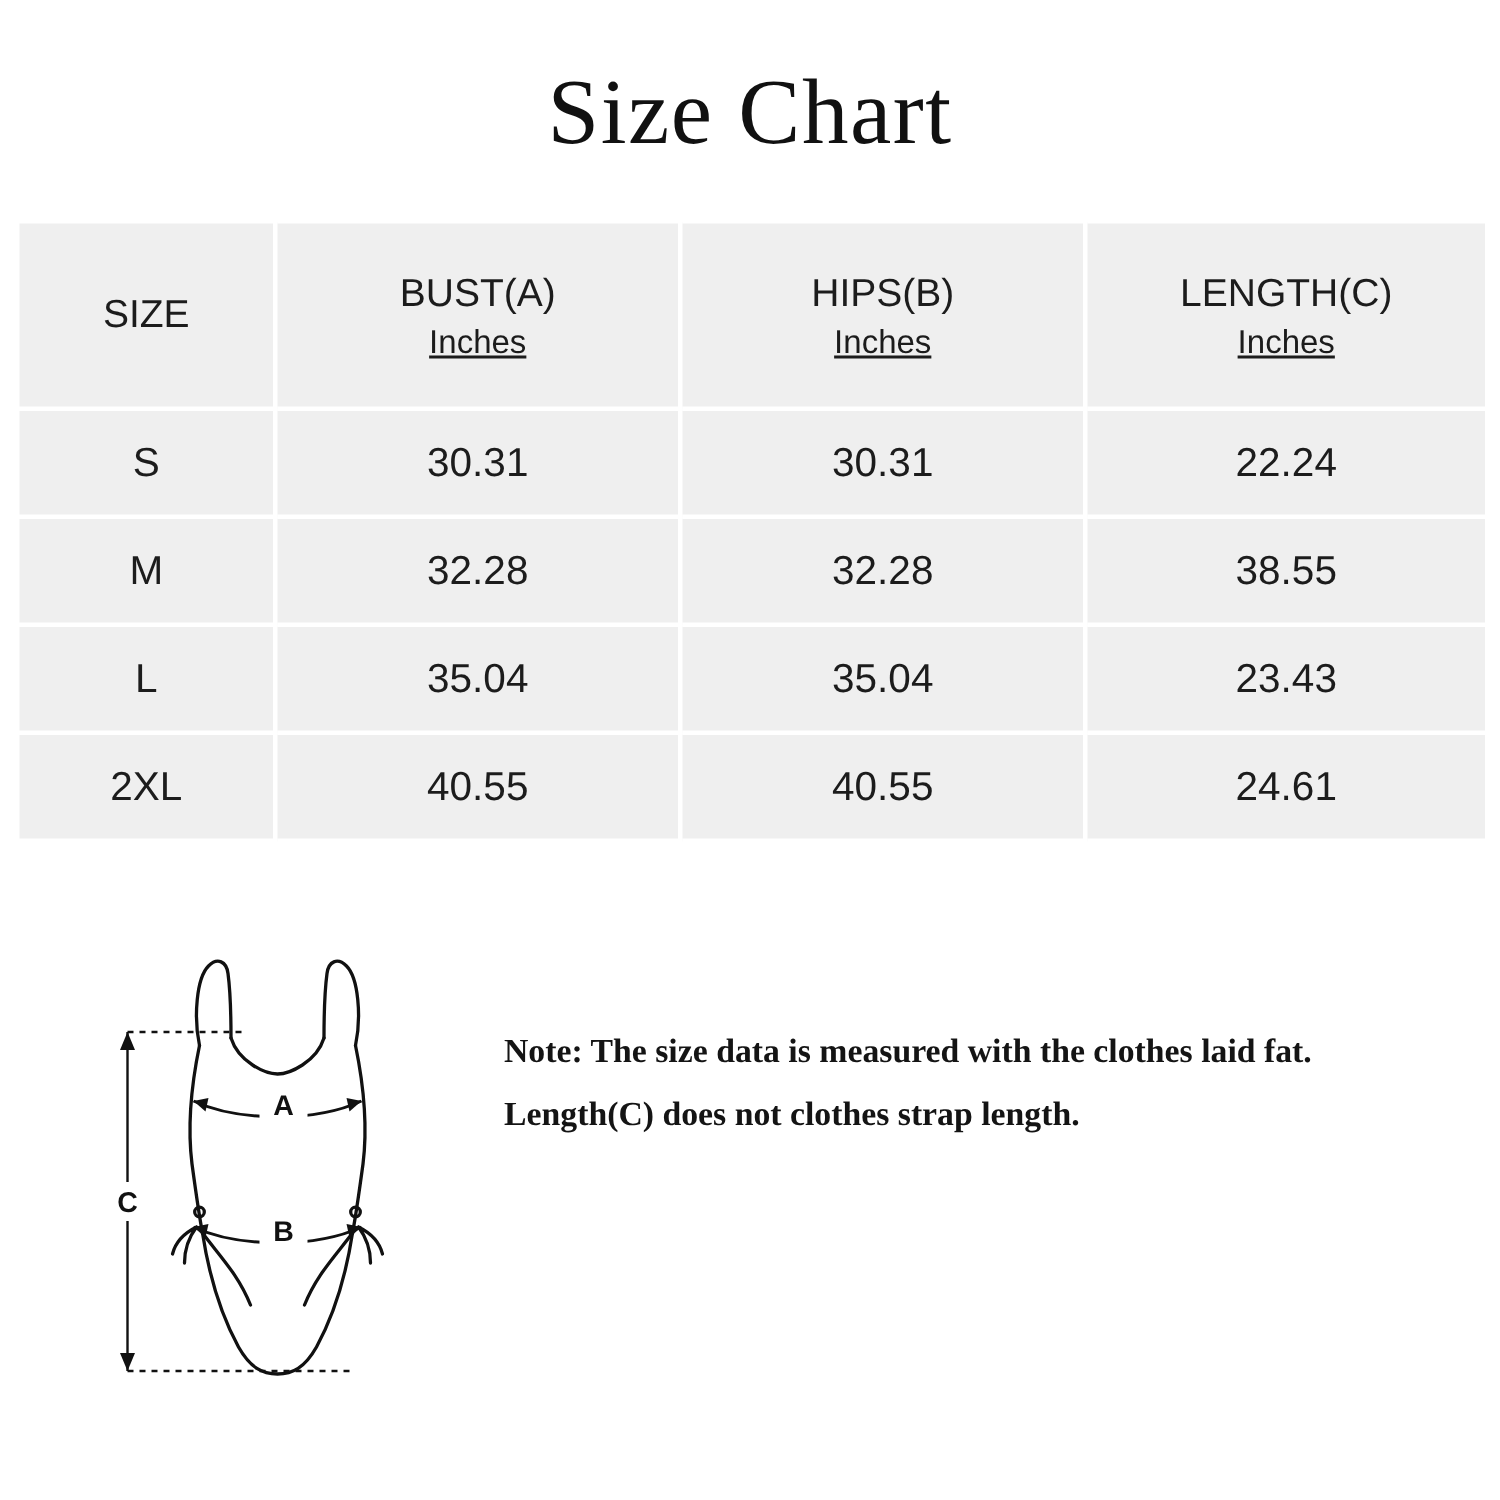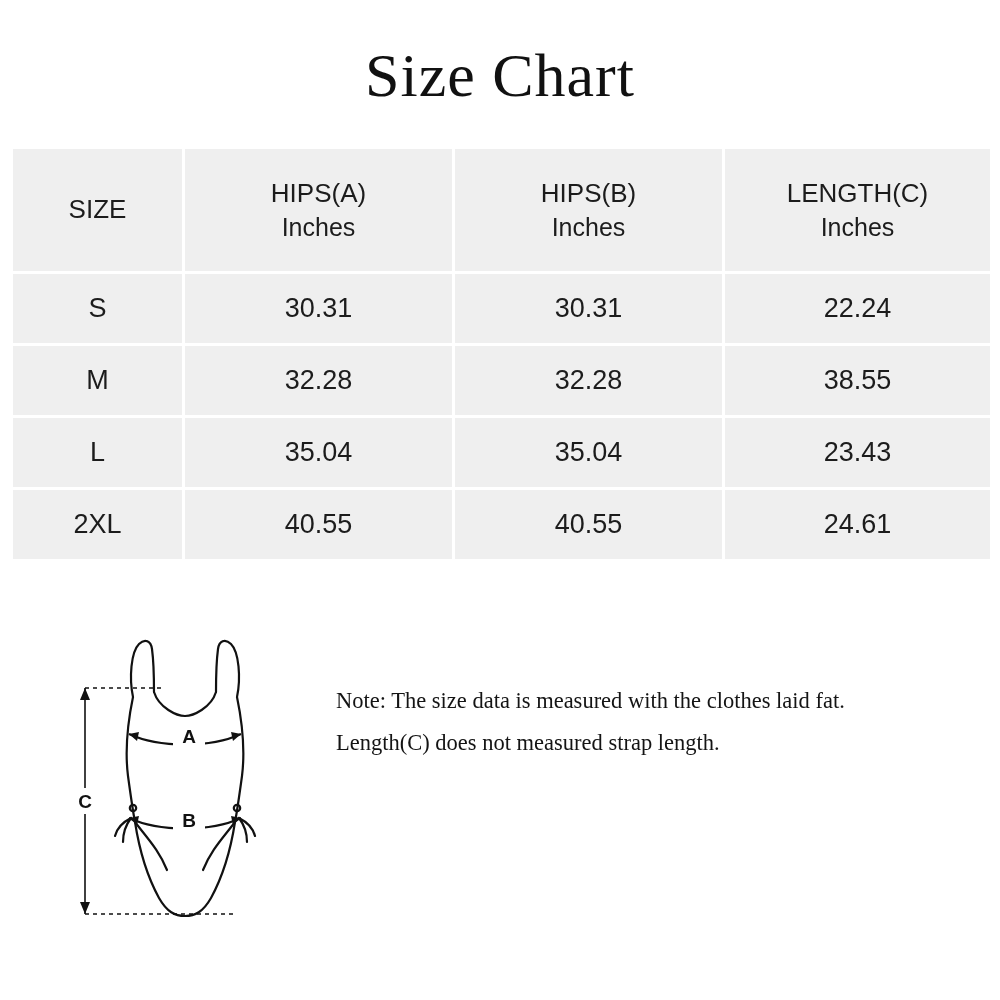--- a/index.html
+++ b/index.html
@@ -52,21 +52,22 @@
     font-weight: 400;
     color: #1c1c1c;
   }
   table.size-table thead th {
     height: 120px;
     font-size: 26px;
     line-height: 1.35;
   }
   table.size-table thead th .unit {
     display: block;
-    font-size: 25px;
+    font-size: 22px;
+    text-decoration: underline;
   }
   table.size-table tbody td {
     height: 67px;
     font-size: 27px;
   }
   col.c-size { width: 172px; }
   col.c-bust { width: 270px; }
   col.c-hips { width: 270px; }
   col.c-len  { width: 268px; }
 
@@ -88,21 +89,21 @@
   .note {
     position: absolute;
     left: 336px;
     top: 58px;
     width: 620px;
     font-family: "Liberation Serif", serif;
     font-size: 22.5px;
     line-height: 42px;
     color: #141414;
   }
-  .note p { margin: 0; }
+  .note p { margin: 0; font-weight: bold; }
 </style>
 </head>
 <body>
 
 <div class="page">
 
   <div class="title">Size Chart</div>
 
   <div class="table-wrap">
     <table class="size-table">
@@ -111,21 +112,21 @@
         <col class="c-bust">
         <col class="c-hips">
         <col class="c-len">
       </colgroup>
       <thead>
         <tr>
           <th>
             <span>SIZE</span>
           </th>
           <th>
-            <span>HIPS(A)</span>
+            <span>BUST(A)</span>
             <span class="unit">Inches</span>
           </th>
           <th>
             <span>HIPS(B)</span>
             <span class="unit">Inches</span>
           </th>
           <th>
             <span>LENGTH(C)</span>
             <span class="unit">Inches</span>
           </th>
@@ -213,17 +214,17 @@
         </g>
         <polygon points="30,66 25,78 35,78" fill="#111"></polygon>
         <polygon points="30,292 25,280 35,280" fill="#111"></polygon>
         <rect x="16" y="166" width="28" height="26" fill="#ffffff"></rect>
         <text x="30" y="186" font-family="Liberation Sans, sans-serif" font-size="19" font-weight="bold" fill="#111" text-anchor="middle">C</text>
       </svg>
     </div>
 
     <div class="note">
       <p>Note: The size data is measured with the clothes laid fat.</p>
-      <p>Length(C) does not measured strap length.</p>
+      <p>Length(C) does not clothes strap length.</p>
     </div>
 
   </div>
 </div>
 
 </body></html>

